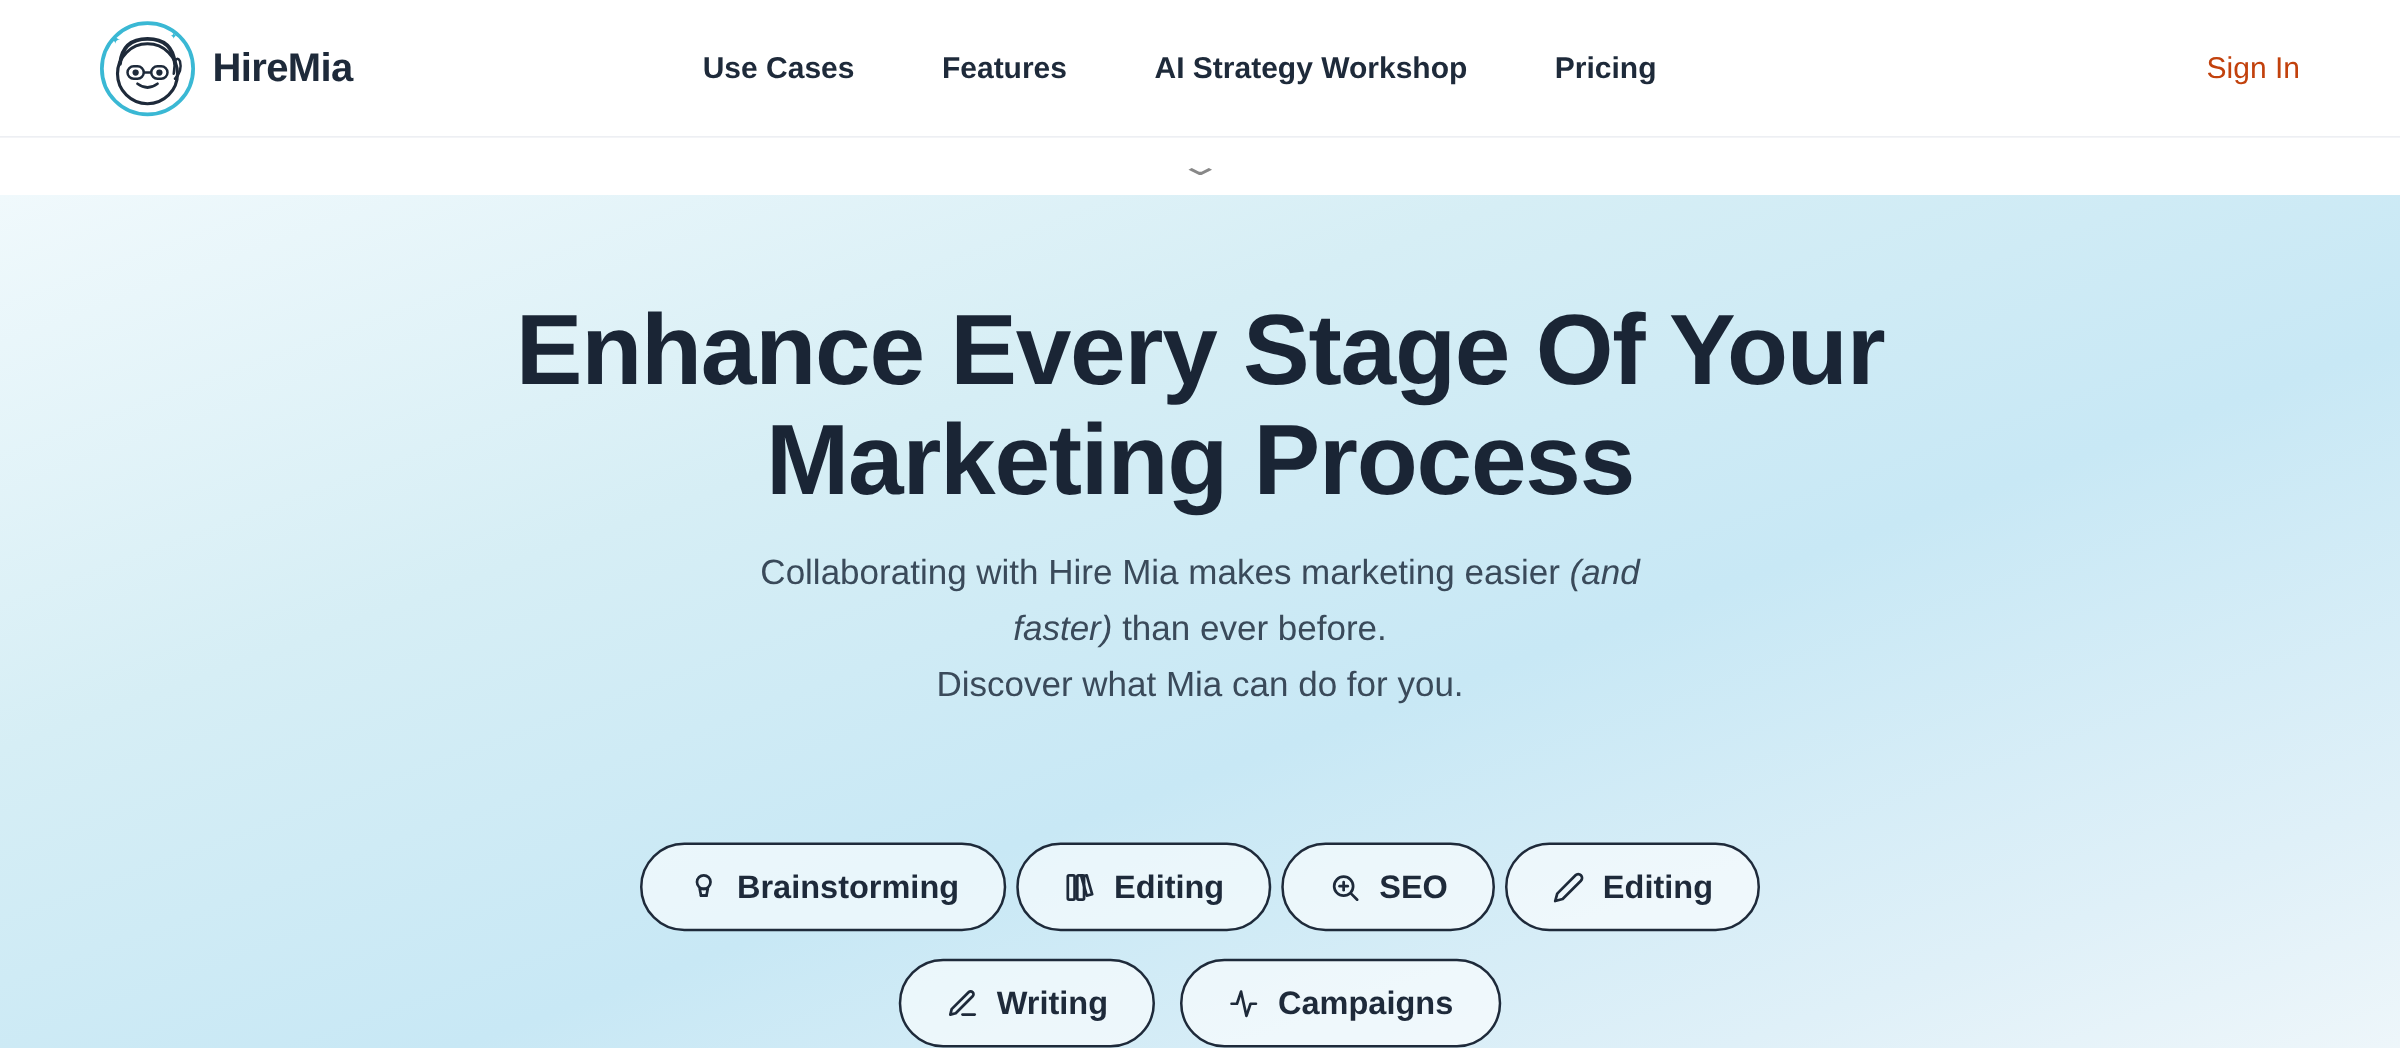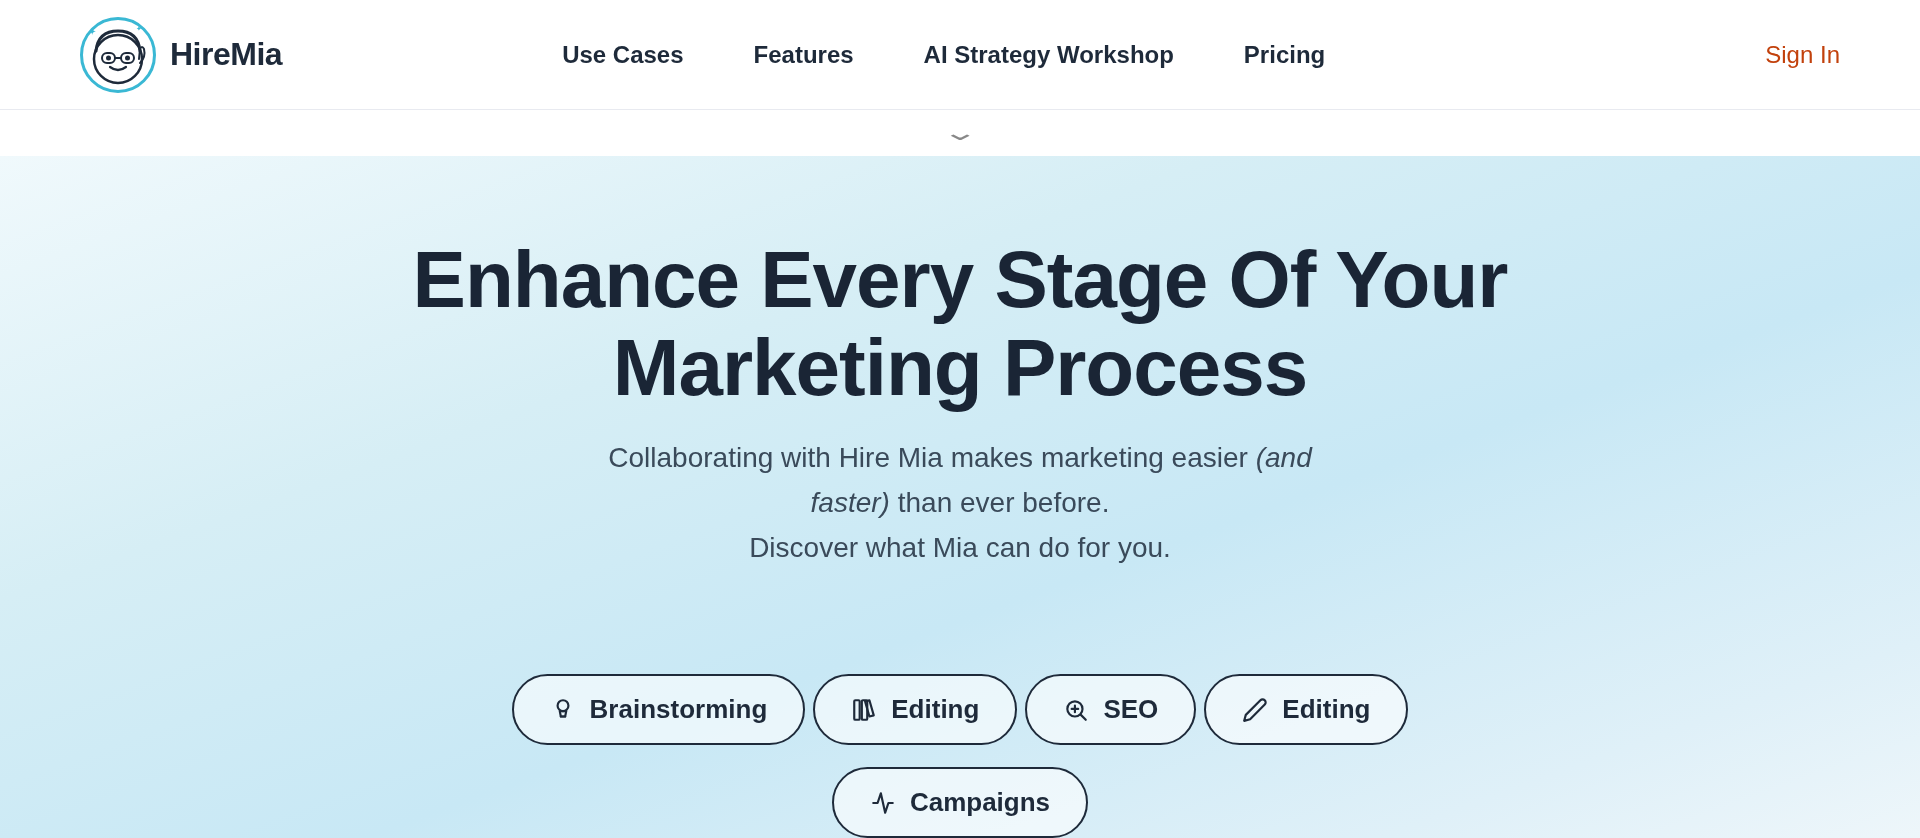--- a/index.html
+++ b/index.html
@@ -267,20 +267,29 @@
         </svg>
       </span>
       <span>Editing</span>
     </button>
 
 
   </div>
 
   <div class="pills-row-2">
 
+    <button class="pill">
+      <span class="pill-icon">
+        <svg width="26" height="26" viewBox="0 0 24 24" fill="none" stroke="#1e2a3a" stroke-width="2" stroke-linecap="round" stroke-linejoin="round">
+          <path d="M12 20h9"></path>
+          <path d="M16.5 3.5a2.121 2.121 0 0 1 3 3L7 19l-4 1 1-4 12.5-12.5z"></path>
+        </svg>
+      </span>
+      <span>Writing</span>
+    </button>
 
     <button class="pill">
       <span class="pill-icon">
         <svg width="26" height="26" viewBox="0 0 24 24" fill="none" stroke="#1e2a3a" stroke-width="2" stroke-linecap="round" stroke-linejoin="round">
           <path d="M3 12h4l3-9 4 18 3-9h4"></path>
         </svg>
       </span>
       <span>Campaigns</span>
     </button>
 

